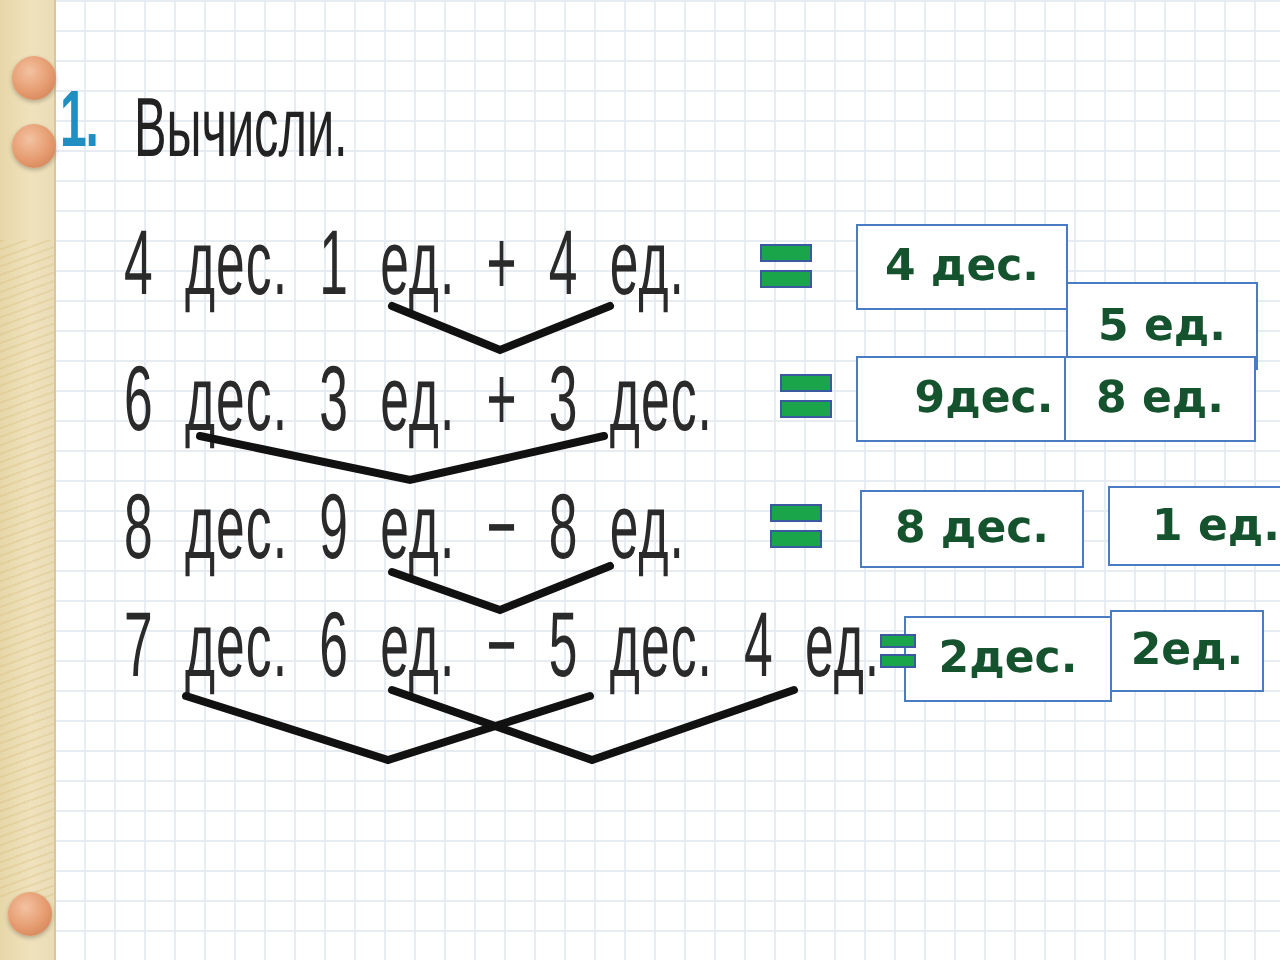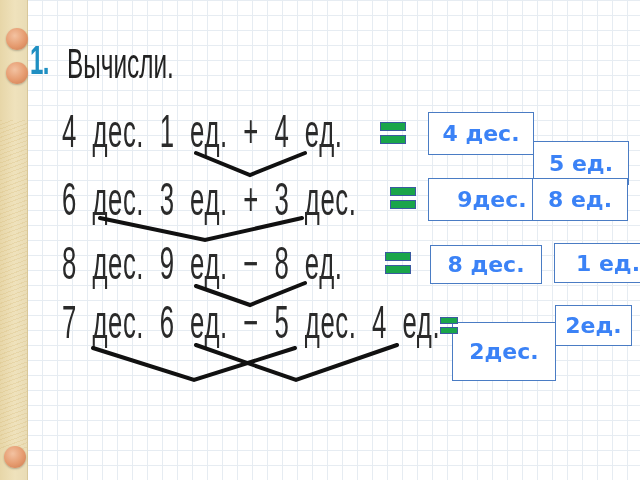--- a/index.html
+++ b/index.html
@@ -46,21 +46,21 @@
   .eq .bar {
     position:absolute; left:0; width:26px; height:9px; background:#1aa54a; border:1.5px solid #3a5aa0; box-sizing:border-box;
   }
   .eq .bar.top { top:0; }
   .eq .bar.bot { top:13px; }
   .eq.small { width:18px; height:18px; }
   .eq.small .bar { width:18px; height:7px; }
   .eq.small .bar.bot { top:10px; }
   .box {
     position:absolute; border:1.5px solid #4a7cc4; background:#ffffff; box-sizing:border-box;
-    font-weight:bold; color:#3b82f6; font-size:22px; display:flex; align-items:center; justify-content:center;
+    font-weight:bold; color:#14532d; font-size:22px; display:flex; align-items:center; justify-content:center;
     font-family:"DejaVu Sans", sans-serif; white-space:nowrap; overflow:hidden;
   }
 </style>
 </head>
 <body>
 
 <div class="grid"></div>
 
 <div class="binding">
   <div class="swirl"></div>
@@ -105,18 +105,18 @@
 <div class="box" style="left:428px; top:178px; width:128px; height:43px;">9дес.</div>
 <div class="box" style="left:532px; top:178px; width:96px; height:43px;">8 ед.</div>
 
 <div class="eq" style="left:385px; top:252px;">
   <div class="bar top"></div>
     <div class="bar bot"></div>
 </div>
 <div class="box" style="left:554px; top:243px; width:95px; height:40px; justify-content:flex-end; padding-right:8px;">1 ед.</div>
 <div class="box" style="left:430px; top:245px; width:112px; height:39px;">8 дес.</div>
 
-<div class="box" style="left:452px; top:322px; width:104px; height:59px;">2дес.</div>
+<div class="box" style="left:452px; top:308px; width:104px; height:43px;">2дес.</div>
 <div class="box" style="left:555px; top:305px; width:77px; height:41px;">2ед.</div>
 <div class="eq small" style="left:440px; top:317px;">
   <div class="bar top"></div>
     <div class="bar bot"></div>
 </div>
 
 </body></html>

